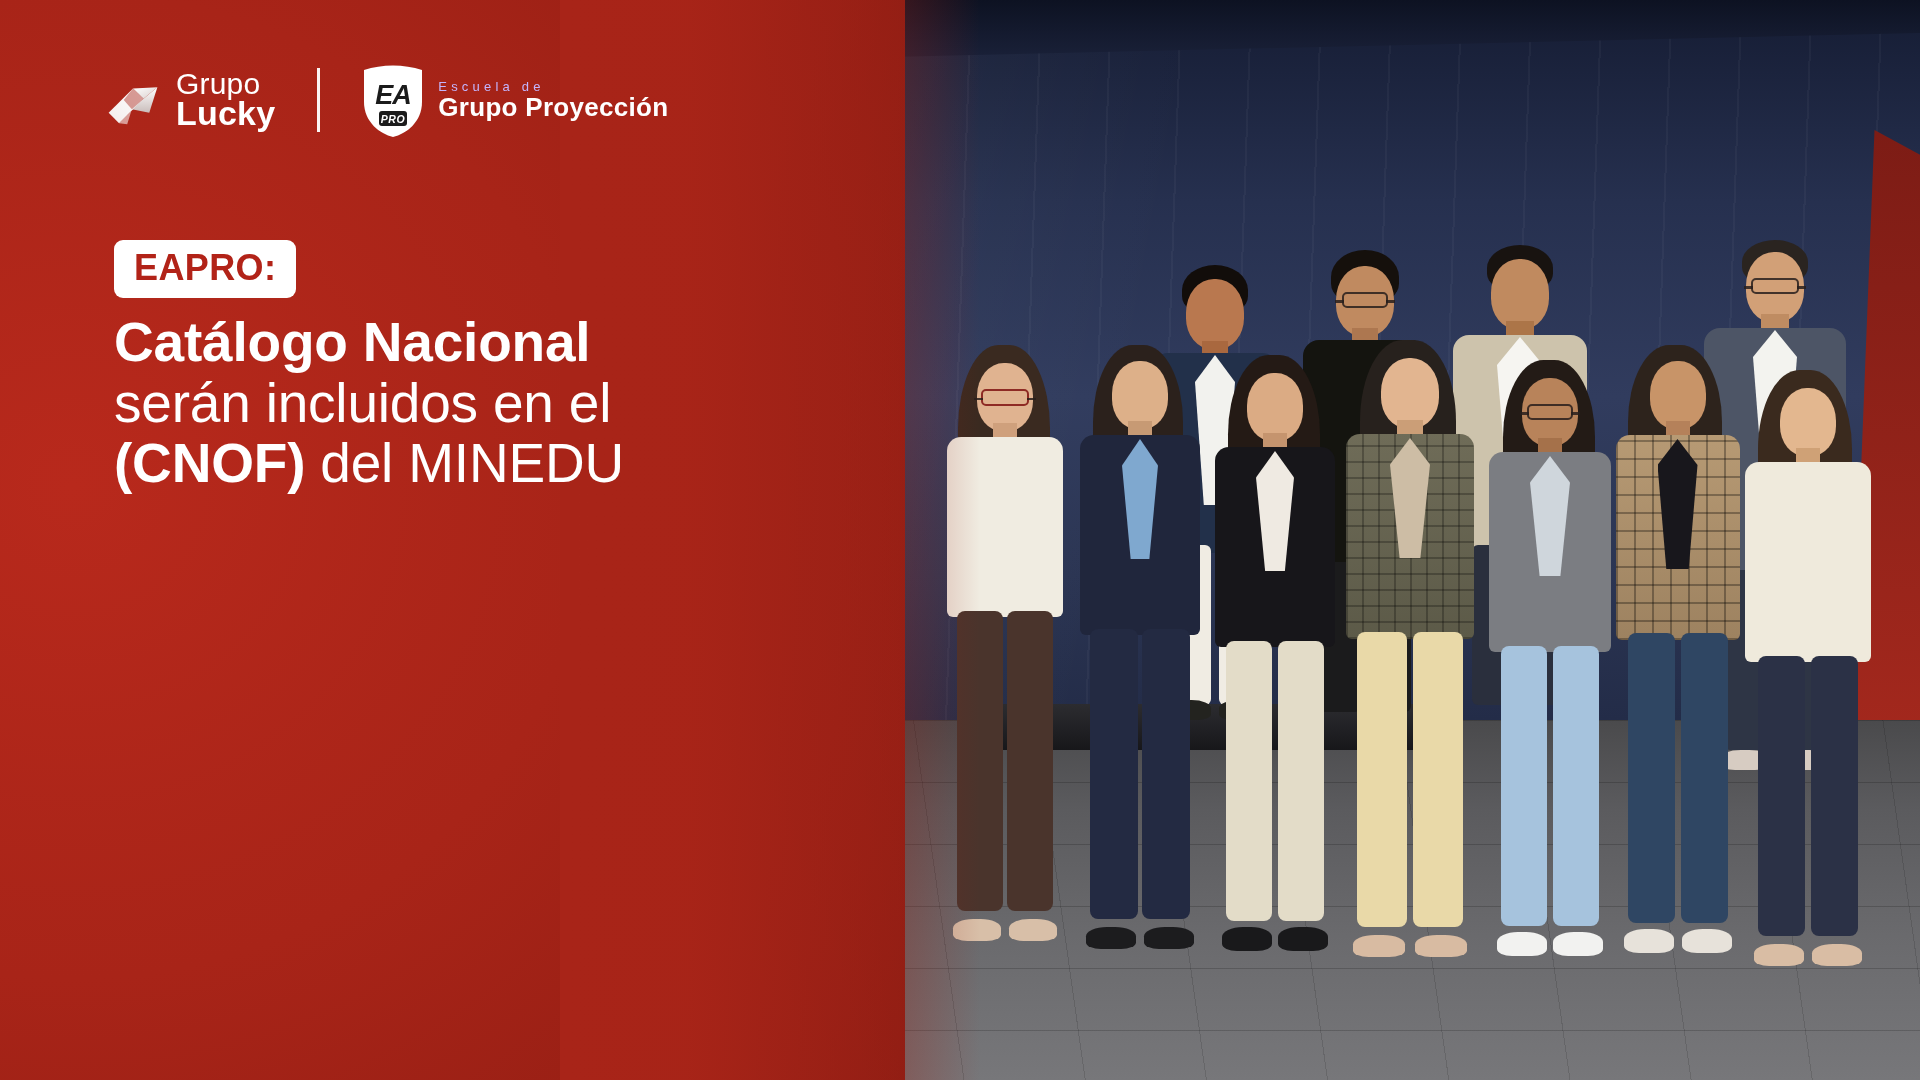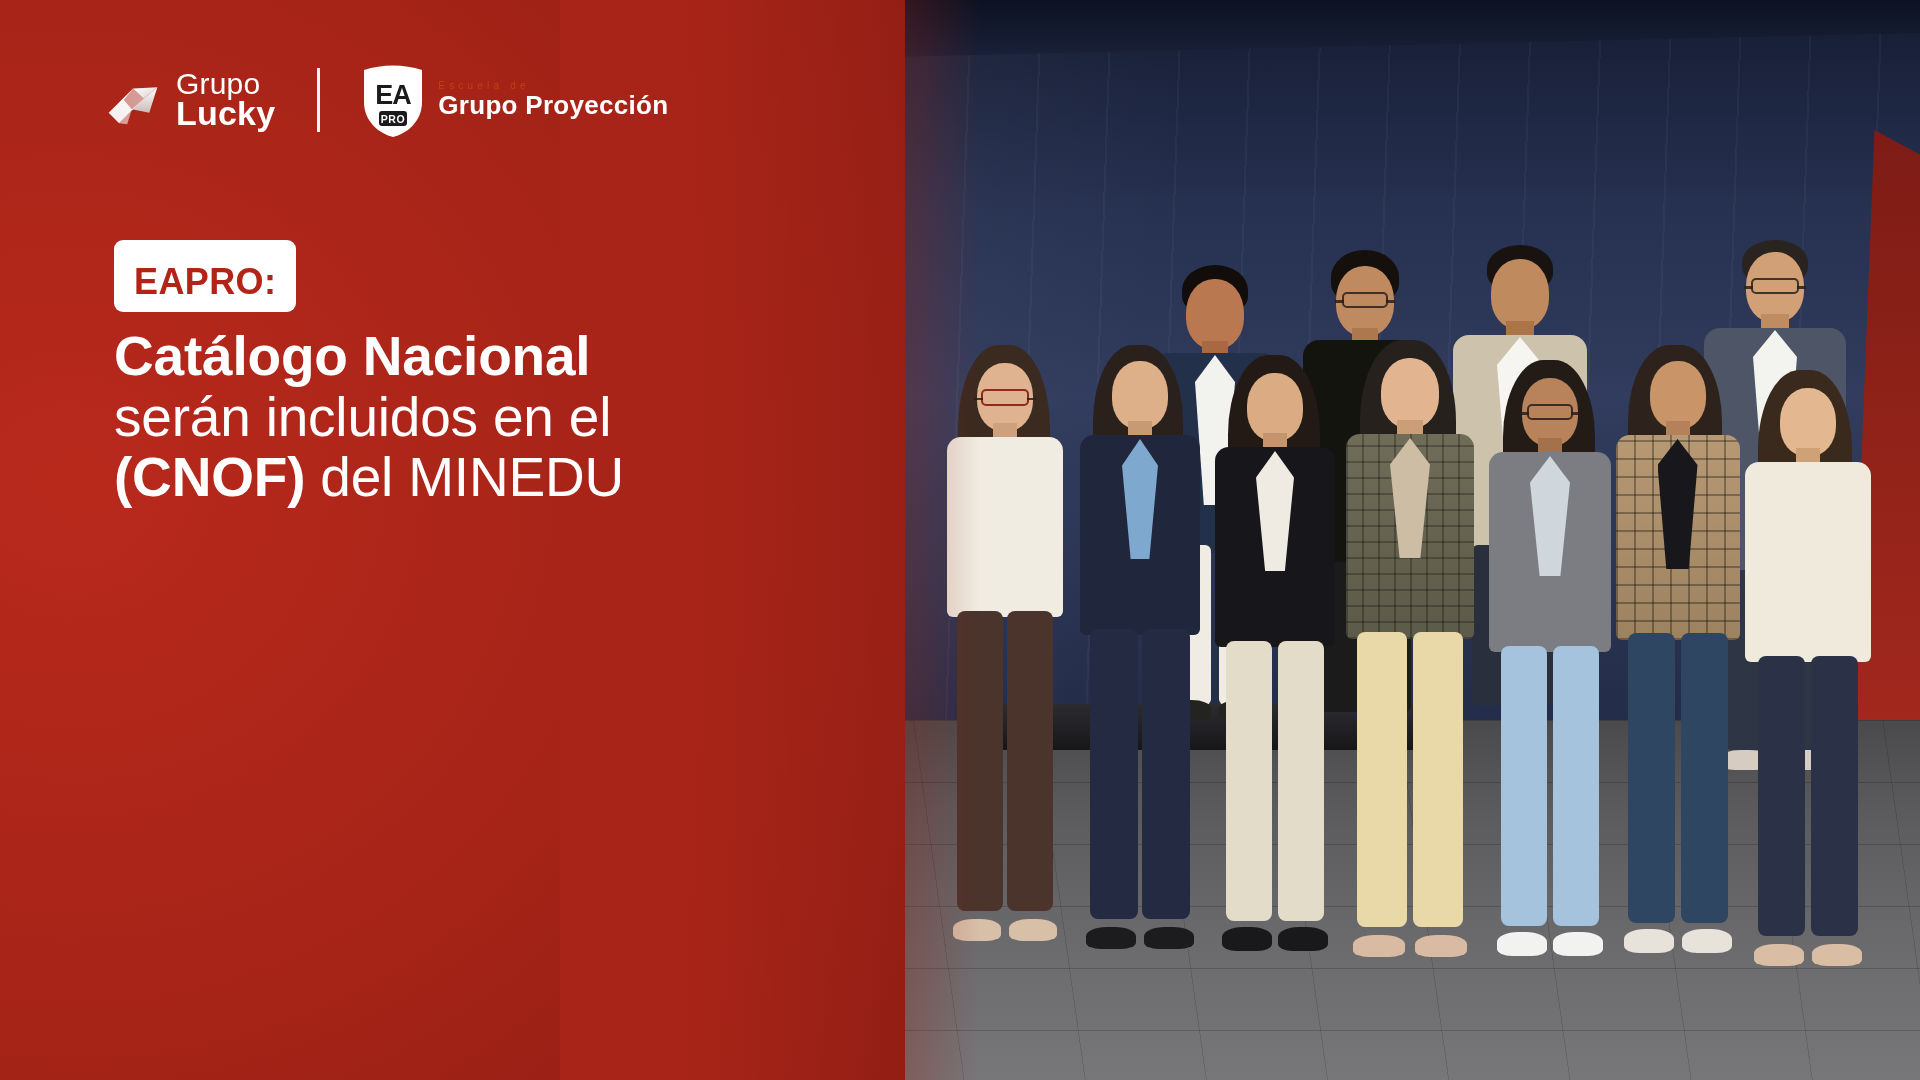--- a/index.html
+++ b/index.html
@@ -119,37 +119,37 @@
 
   .lucky { display:flex; align-items:center; gap:14px; }
   .lucky-mark { width:58px; height:58px; position:relative; }
   .lucky-text { line-height:.96; }
   .lucky-text .t1 { font-size:30px; font-weight:400; color:#fff; letter-spacing:.2px; display:block; }
   .lucky-text .t2 { font-size:34px; font-weight:700; color:#fff; letter-spacing:.2px; display:block; margin-top:-2px;}
 
   .divider { width:3px; height:64px; background:#fff; opacity:.95; }
 
   .eapro { display:flex; align-items:center; gap:14px; }
-  .shield { width:62px; height:72px; position:relative; }
+  .shield { width:62px; height:72px; position:relative;font-style:italic; }
   .eapro-text { line-height:1.02; }
   .eapro-text .t1 {
-    display:block; font-size:10px; font-weight:400; color:#c2410c;
+    display:block; font-size:13px; font-weight:400; color:#c4b5fd;
     letter-spacing:4.2px;
   }
   .eapro-text .t2 {
     display:block; font-size:26px; font-weight:700; color:#fff;
     letter-spacing:.3px; margin-top:1px;
   }
 
   
   .headline { position:absolute; left:114px; top:240px; width:640px; }
   .badge {
     display:inline-block; background:#fff; color:#b22318;
     font-size:36px; font-weight:700; letter-spacing:.4px;
-    padding:21px 20px 9px; border-radius:9px; margin-bottom:14px;
+    padding:7px 20px 9px; border-radius:9px; margin-bottom:14px;
   }
   .hl-line { color:#fff; font-size:55px; line-height:1.10; letter-spacing:-.2px; }
   .hl-line.light { font-weight:300; }
   .hl-line.bold  { font-weight:700; }
   .hl-line .reg  { font-weight:300; }
 </style>
 </head>
 <body>
 
 <div id="stage">

